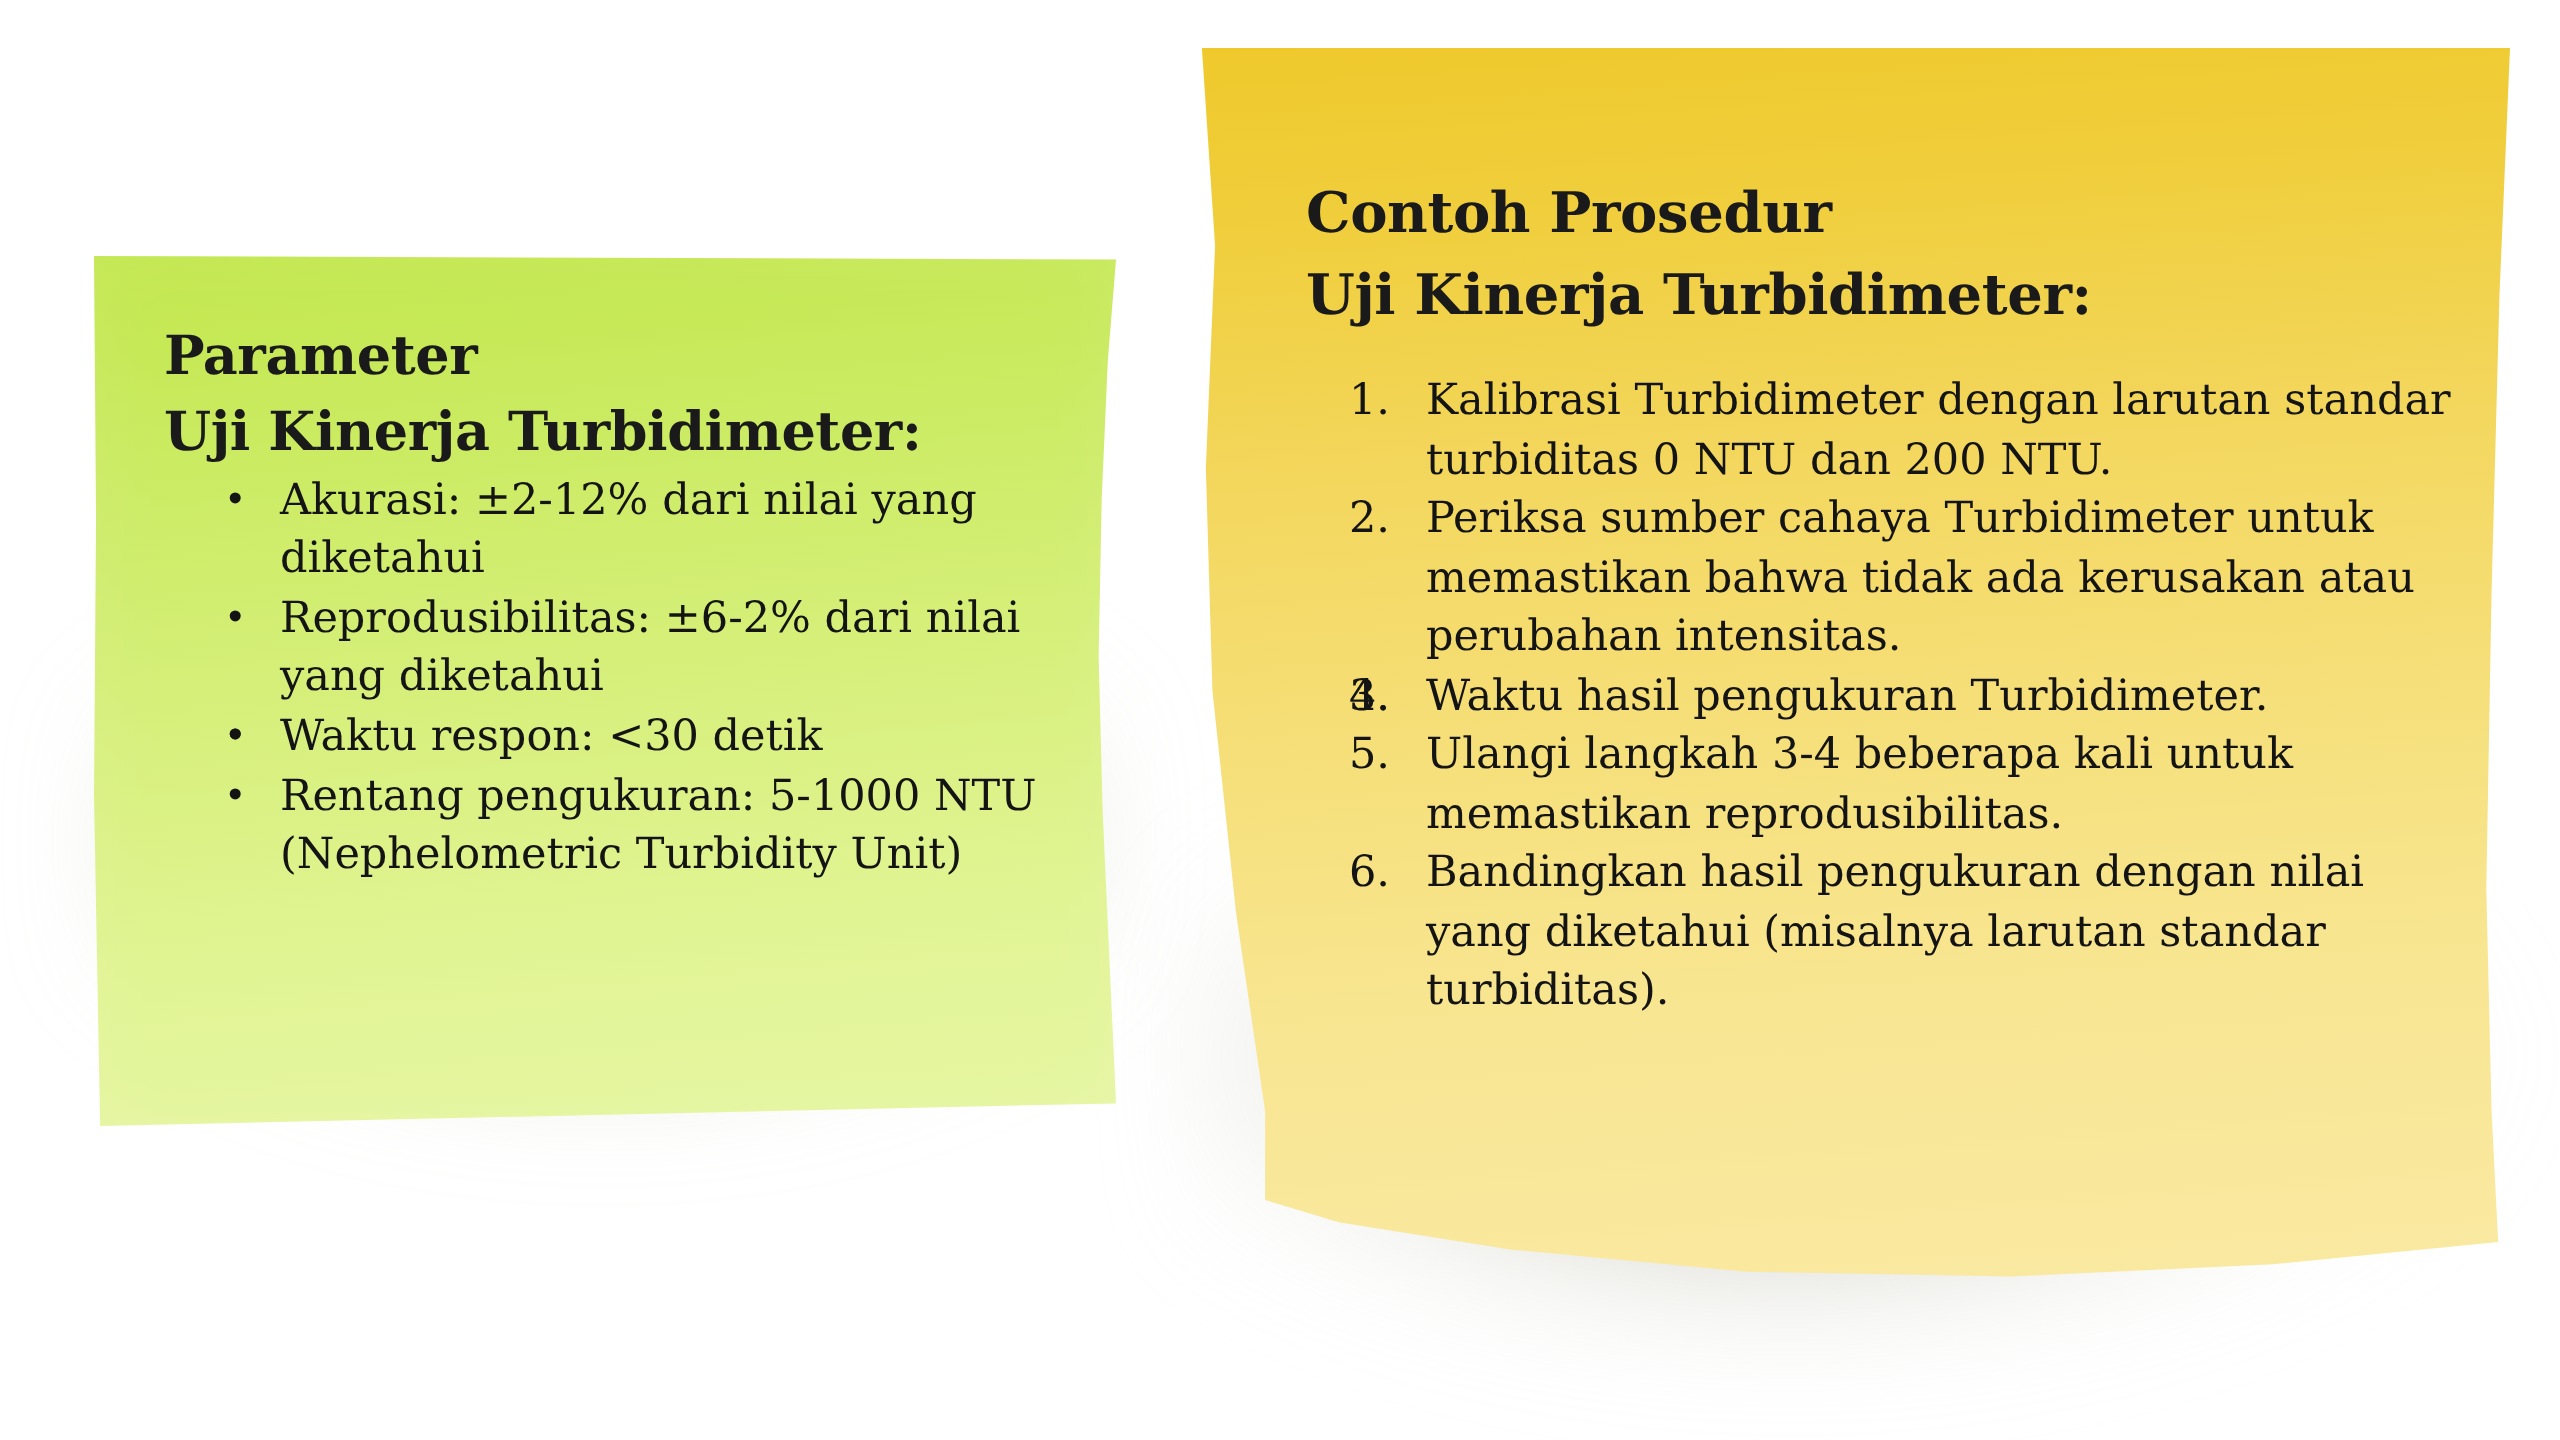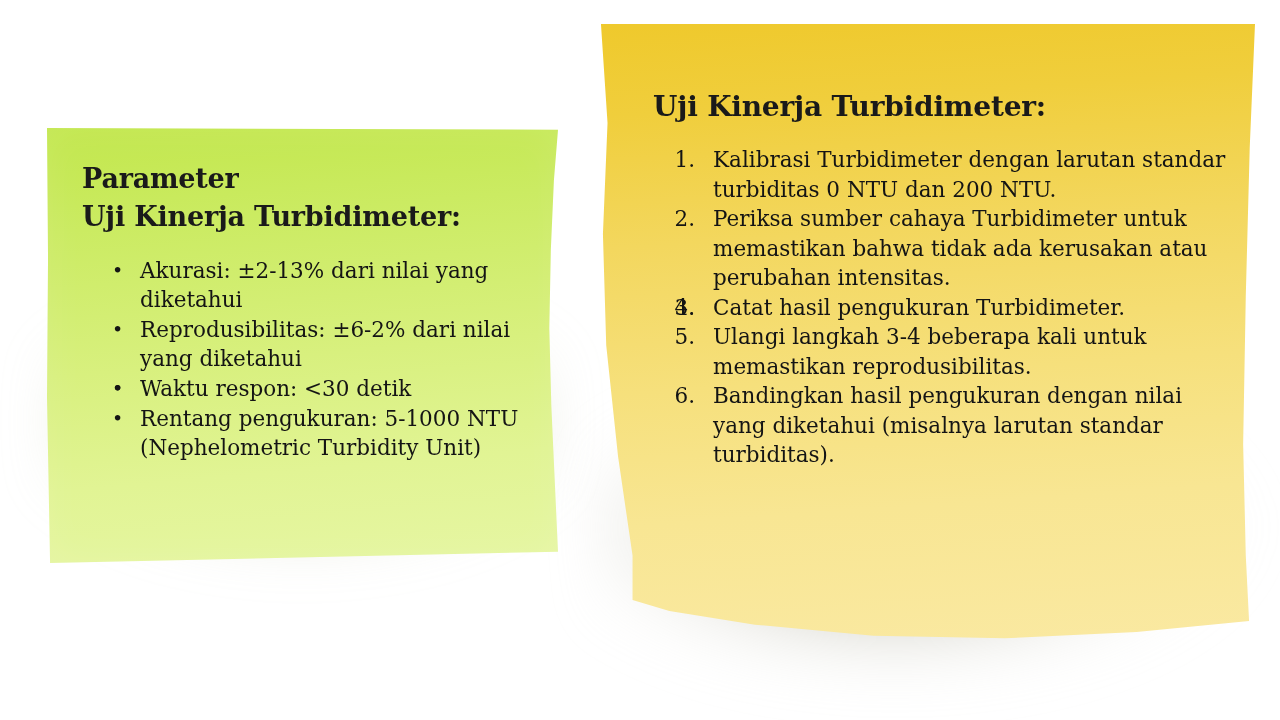--- a/index.html
+++ b/index.html
@@ -76,21 +76,21 @@
   .green-inner {
     position: absolute;
     left: 0; top: 0;
     width: 100%; height: 100%;
     padding: 32px 20px 0 35px;
     box-sizing: border-box;
   }
   .green-note .note-title {
     font-size: 27px;
     line-height: 38px;
-    margin: 0 0 20px 0;
+    margin: 0 0 0 0;
   }
   .green-list {
     list-style: none;
     margin: 0;
     padding: 0;
     font-family: "DejaVu Serif", serif;
     font-size: 21.5px;
     line-height: 29px;
     color: #141414;
   }
@@ -204,21 +204,21 @@
     <div class="green-inner">
 
       <div class="note-title">
         <span class="line">Parameter</span>
         <span class="line">Uji Kinerja Turbidimeter:</span>
       </div>
 
       <ul class="green-list">
         <li>
           <span class="bullet">•</span>
-          <span>Akurasi: ±2-13% dari nilai yang diketahui</span>
+          <span>Akurasi: ±2-12% dari nilai yang diketahui</span>
         </li>
         <li>
           <span class="bullet">•</span>
           <span>Reprodusibilitas: ±6-2% dari nilai yang diketahui</span>
         </li>
         <li>
           <span class="bullet">•</span>
         </li>
         <li>
           <span class="bullet">•</span>
@@ -232,38 +232,39 @@
 
     </div>
   </div>
 
   <div class="yellow-shadow"></div>
 
   <div class="yellow-note">
     <div class="yellow-inner">
 
       <div class="note-title">
+        <span class="line">Contoh Prosedur</span>
         <span class="line">Uji Kinerja Turbidimeter:</span>
       </div>
 
       <ol class="yellow-list">
         <li>
           <span class="num">1.</span>
           <span>Kalibrasi Turbidimeter dengan larutan standar turbiditas 0 NTU dan 200 NTU.</span>
         </li>
         <li>
           <span class="num">2.</span>
           <span>Periksa sumber cahaya Turbidimeter untuk memastikan bahwa tidak ada kerusakan atau perubahan intensitas.</span>
         </li>
         <li>
           <span class="num">3.</span>
         </li>
         <li>
           <span class="num">4.</span>
-          <span>Catat hasil pengukuran Turbidimeter.</span>
+          <span>Waktu hasil pengukuran Turbidimeter.</span>
         </li>
         <li>
           <span class="num">5.</span>
           <span>Ulangi langkah 3-4 beberapa kali untuk memastikan reprodusibilitas.</span>
         </li>
         <li>
           <span class="num">6.</span>
           <span>Bandingkan hasil pengukuran dengan nilai yang diketahui (misalnya larutan standar turbiditas).</span>
         </li>
       </ol>

